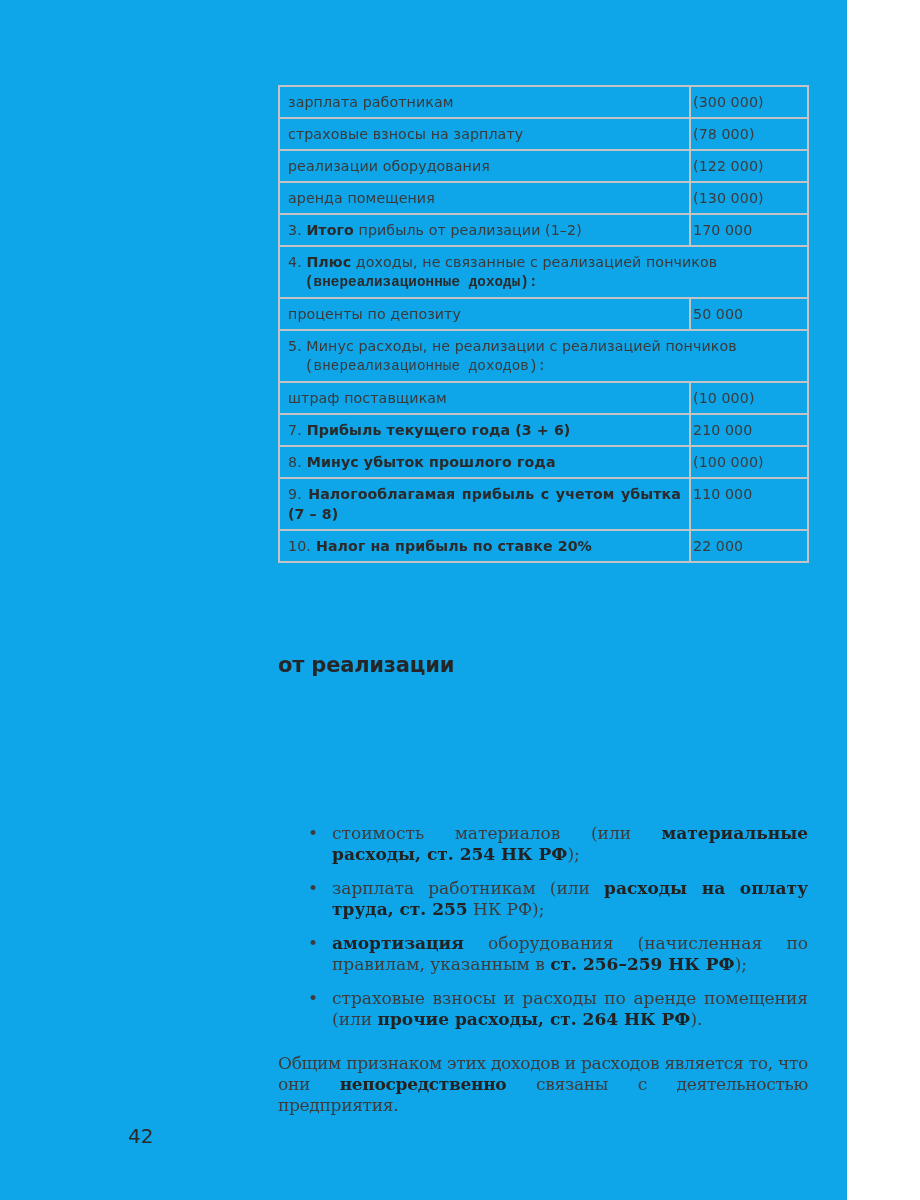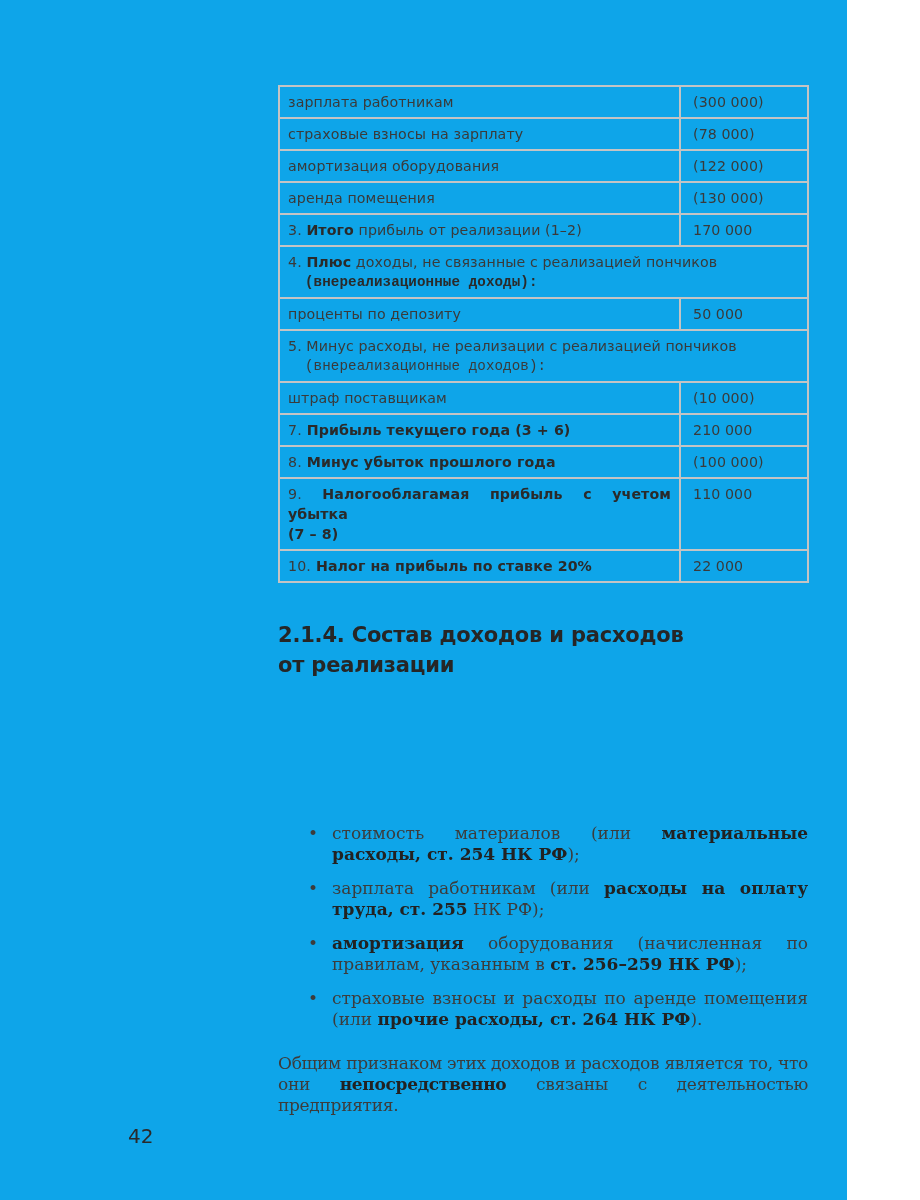--- a/index.html
+++ b/index.html
@@ -12,21 +12,21 @@
     font-family: "DejaVu Sans", sans-serif; font-size: 14.2px; color: #3a3a3a;
     letter-spacing: 0.1px;
   }
   table.fin td {
     border: 2px solid #c4c4c4;
     padding: 5px 8px 5px 8px;
     vertical-align: top;
     line-height: 20px;
     font-weight: normal;
   }
-  table.fin td.val { width: 106px; padding-left: 12px; }
+  table.fin td.val { width: 106px; padding-left: 2px; }
   table.fin td.full { }
   table.fin b { font-weight: bold; color: #2a2a2a; }
   .hang { padding-left: 17px; display: block; font-family: Liberation Mono, monospace; }
   .just-spread { display: block; text-align: justify; text-align-last: justify; }
 
   h2.section {
     position: absolute; left: 278px; top: 620px; margin: 0;
     font-family: "DejaVu Sans", sans-serif; font-weight: bold;
     font-size: 21px; line-height: 30px; color: #262626; letter-spacing: -0.2px;
   }
@@ -61,21 +61,21 @@
     <tbody>
       <tr>
         <td><span>зарплата работникам</span></td>
         <td class="val">(300 000)</td>
       </tr>
       <tr>
         <td><span>страховые взносы на зарплату</span></td>
         <td class="val">(78 000)</td>
       </tr>
       <tr>
-        <td><span>амортизация оборудования</span></td>
+        <td><span>реализации оборудования</span></td>
         <td class="val">(122 000)</td>
       </tr>
       <tr>
         <td><span>аренда помещения</span></td>
         <td class="val">(130 000)</td>
       </tr>
       <tr>
         <td>
           <span>3.</span>
           <b>Итого</b><span> прибыль от реализации (1–2)</span>
@@ -125,21 +125,21 @@
       <tr>
         <td>
           <span>10.</span><b> Налог на прибыль по ставке 20%</b>
         </td>
         <td class="val">22 000</td>
       </tr>
     </tbody>
   </table>
 
   <h2 class="section">
-    <span>2.1.4. Состав доходов и расходов</span><br>
+    <br>
     <span>от реализации</span>
   </h2>
 
 
 
   <ul class="bullets">
     <li>
       <span class="bullet-dot">•</span>
       <span>стоимость материалов (или </span><b>материальные расходы, ст. 254 НК РФ</b><span>);</span>
     </li>

